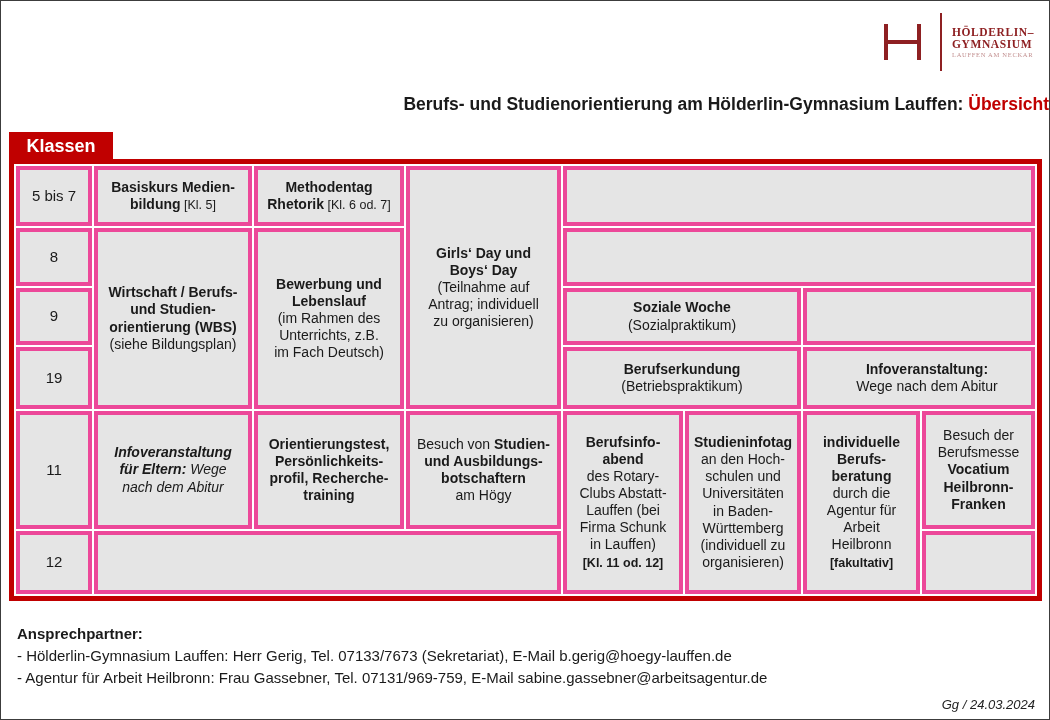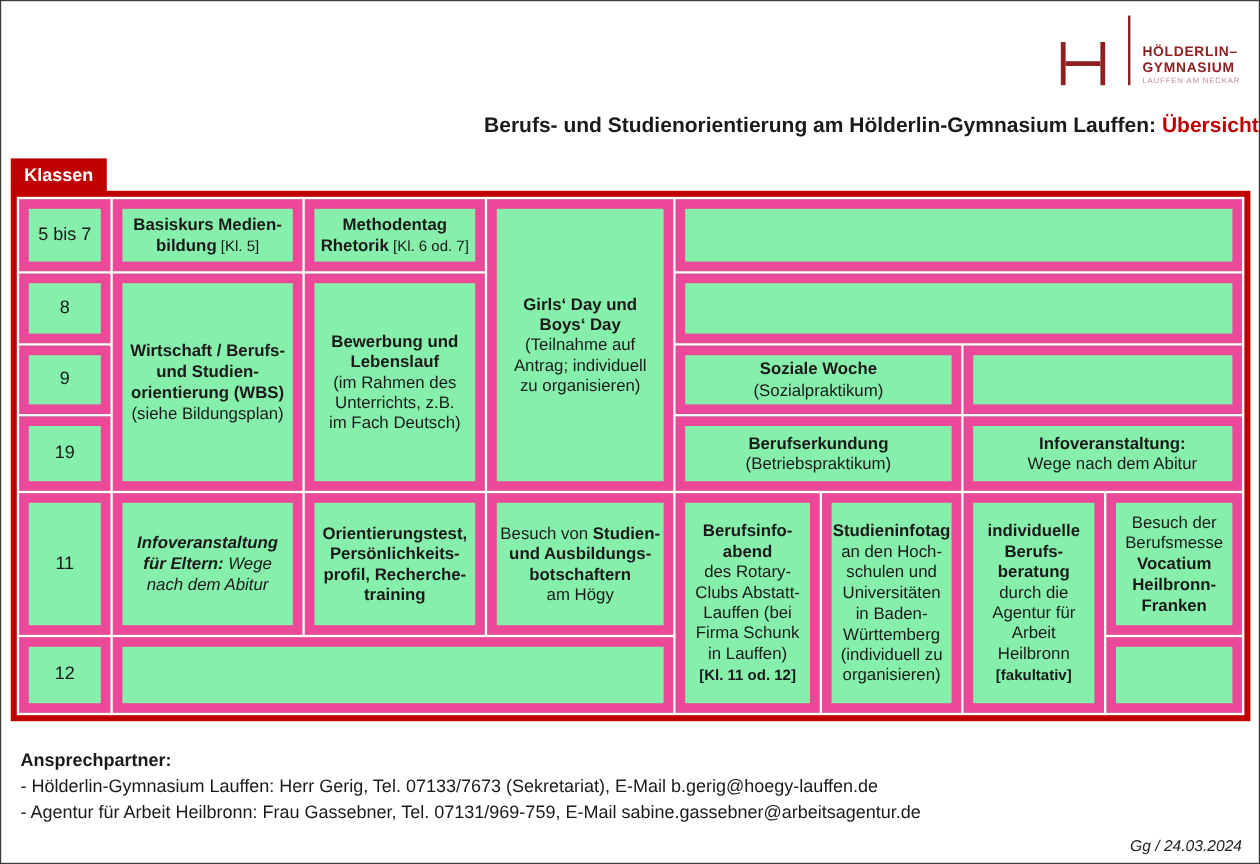--- a/index.html
+++ b/index.html
@@ -11,46 +11,46 @@
   
   .bogy{position:absolute;left:14px;top:28px;width:160px;height:46px;background:#1f5da8;border-radius:9px;}
   .bogy-text{
     position:absolute;left:28px;top:0;line-height:46px;
     font-family:"DejaVu Sans",sans-serif;font-weight:900;font-size:34px;letter-spacing:1px;
     color:#1f5da8;-webkit-text-stroke:3px #ffffff;
     text-shadow:-2px -2px 0 #fff,2px -2px 0 #fff,-2px 2px 0 #fff,2px 2px 0 #fff;
   }
   .bogy-underline{position:absolute;left:6px;bottom:7px;width:116px;height:6px;background:#ffffff;transform:skewX(-25deg);}
   
-  .hgl{position:absolute;left:883px;top:12px;display:flex;align-items:flex-end;}
+  .hgl{position:absolute;left:883px;top:12px;display:flex;align-items:center;font-family:Liberation Serif, serif;}
   .hgl-h{display:block;width:29px;height:36px;border-left:4px solid #8e2022;border-right:4px solid #8e2022;position:relative;}
   .hgl-h::after{content:"";position:absolute;left:0;right:0;top:16px;height:4px;background:#8e2022;}
   .hgl-sep{width:2px;height:58px;background:#8e2022;margin:0 10px 0 19px;}
   .hgl-txt{display:flex;flex-direction:column;line-height:1.08;}
   .hgl-name{font-size:11.5px;font-weight:bold;color:#8e2022;letter-spacing:0.6px;}
   .hgl-sub{font-size:6.5px;color:#c28f8f;letter-spacing:0.7px;margin-top:1px;}
   
   .title{position:absolute;left:0;right:0;top:93px;text-align:right;font-size:17.5px;font-weight:bold;}
   .title .accent{color:#c00000;}
   
   .klassen-tab{
-    position:absolute;left:8px;top:131px;width:80px;height:29px;z-index:2;
-    background:#c00000;color:#ffffff;font-weight:bold;font-size:15px;
+    position:absolute;left:8px;top:131px;width:104px;height:29px;z-index:2;
+    background:#c00000;color:#ffffff;font-weight:bold;font-size:18px;
     display:flex;align-items:center;justify-content:center;
   }
   
   .grid{
     position:absolute;left:8px;top:158px;z-index:1;
     display:grid;
     grid-template-columns:76px 158px 150px 155px 120px 116px 117px 113px;
     grid-template-rows:60px 58px 57px 62px 118px 63px;
     gap:2px;padding:2px;border:5px solid #c00000;background:#ffffff;
   }
   .c{
-    background:#86efac;border:8px solid #ec4899;box-sizing:border-box;
+    background:#e5e5e5;border:4px solid #ec4899;box-sizing:border-box;
     display:flex;align-items:center;justify-content:center;
     font-size:14px;line-height:1.22;
   }
   .c .t{white-space:pre-line;text-align:center;padding:1px 2px;}
   .b{font-weight:bold;}
   .sm{font-size:12.5px;}
   .smb{font-size:12.5px;font-weight:bold;}
   .bi{font-weight:bold;font-style:italic;}
   .it{font-style:italic;}
   .lbl{font-size:15px;}

